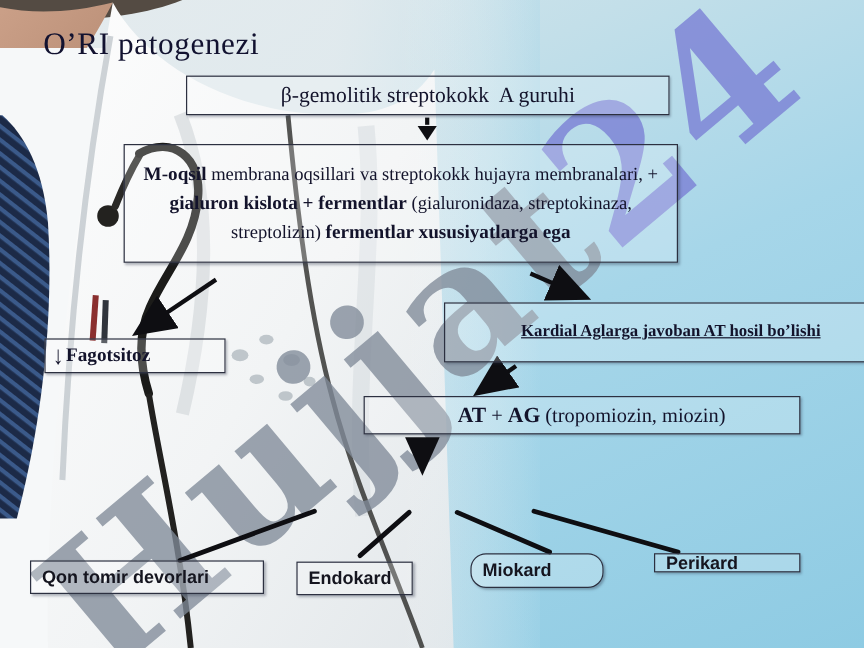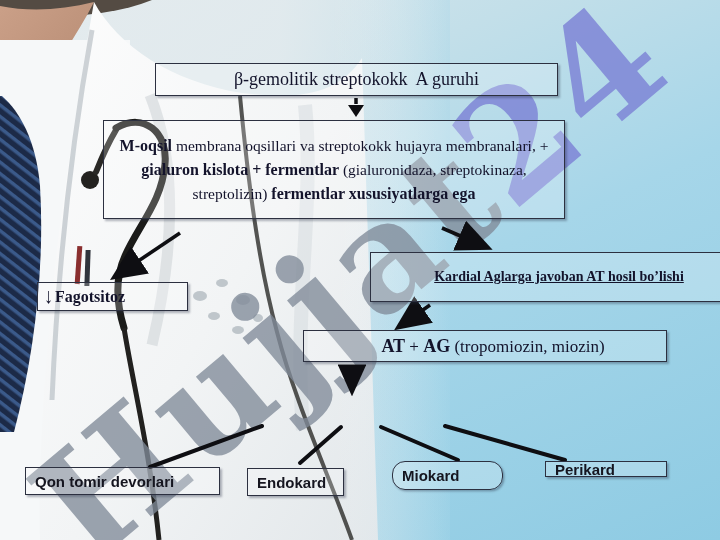--- a/index.html
+++ b/index.html
@@ -131,20 +131,21 @@
       <line x1="352" y1="368" x2="352" y2="390" stroke-width="3.2" marker-end="url(#ah)"></line>
       <g stroke-width="4" stroke-linecap="round">
         <line x1="262" y1="426" x2="150" y2="467"></line>
         <line x1="341" y1="427" x2="300" y2="463"></line>
         <line x1="381" y1="427" x2="458" y2="460"></line>
         <line x1="445" y1="426" x2="565" y2="460"></line>
       </g>
     </g>
   </svg>
 
+  <div class="title">O’RI patogenezi</div>
 
   <div class="fbox b1">
     <span>β-gemolitik streptokokk  A guruhi</span>
   </div>
 
   <div class="fbox b2">
     <span><b>M-oqsil</b><span> membrana oqsillari va streptokokk hujayra membranalari, + </span><b>gialuron kislota + fermentlar</b><span> (gialuronidaza, streptokinaza, streptolizin) </span><b>fermentlar xususiyatlarga ega</b></span>
   </div>
 
   <div class="fbox bfag">

